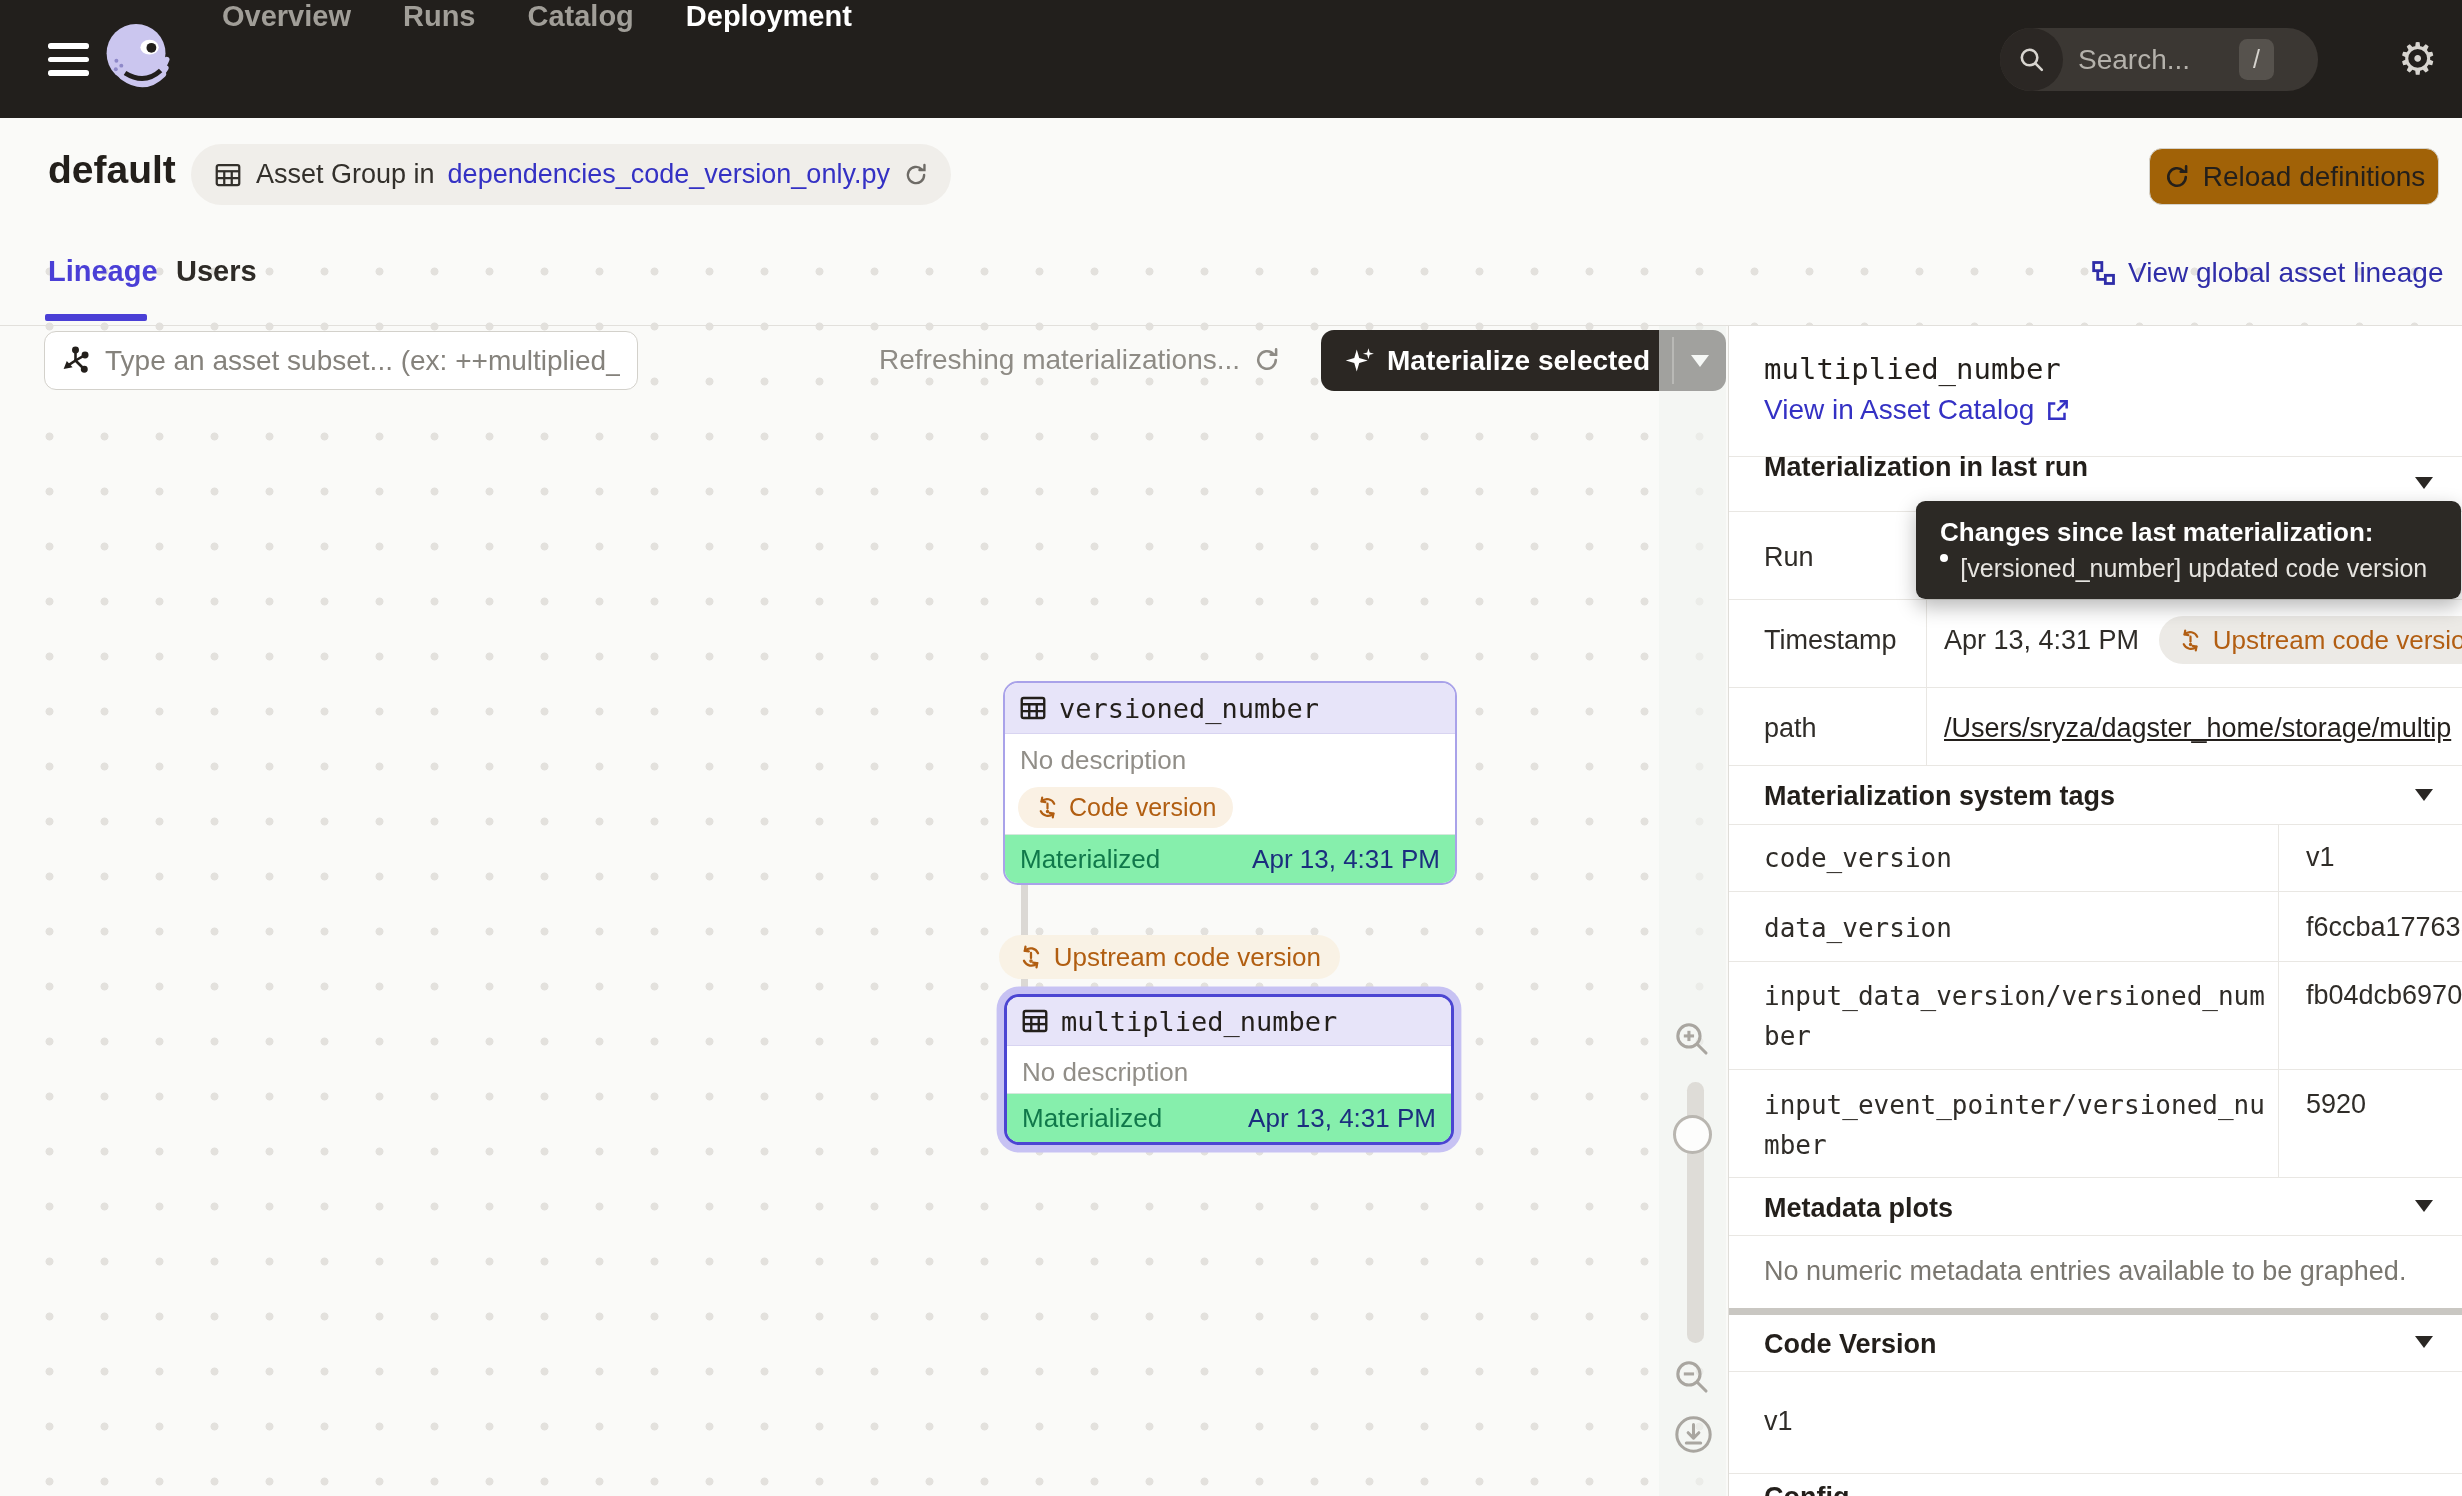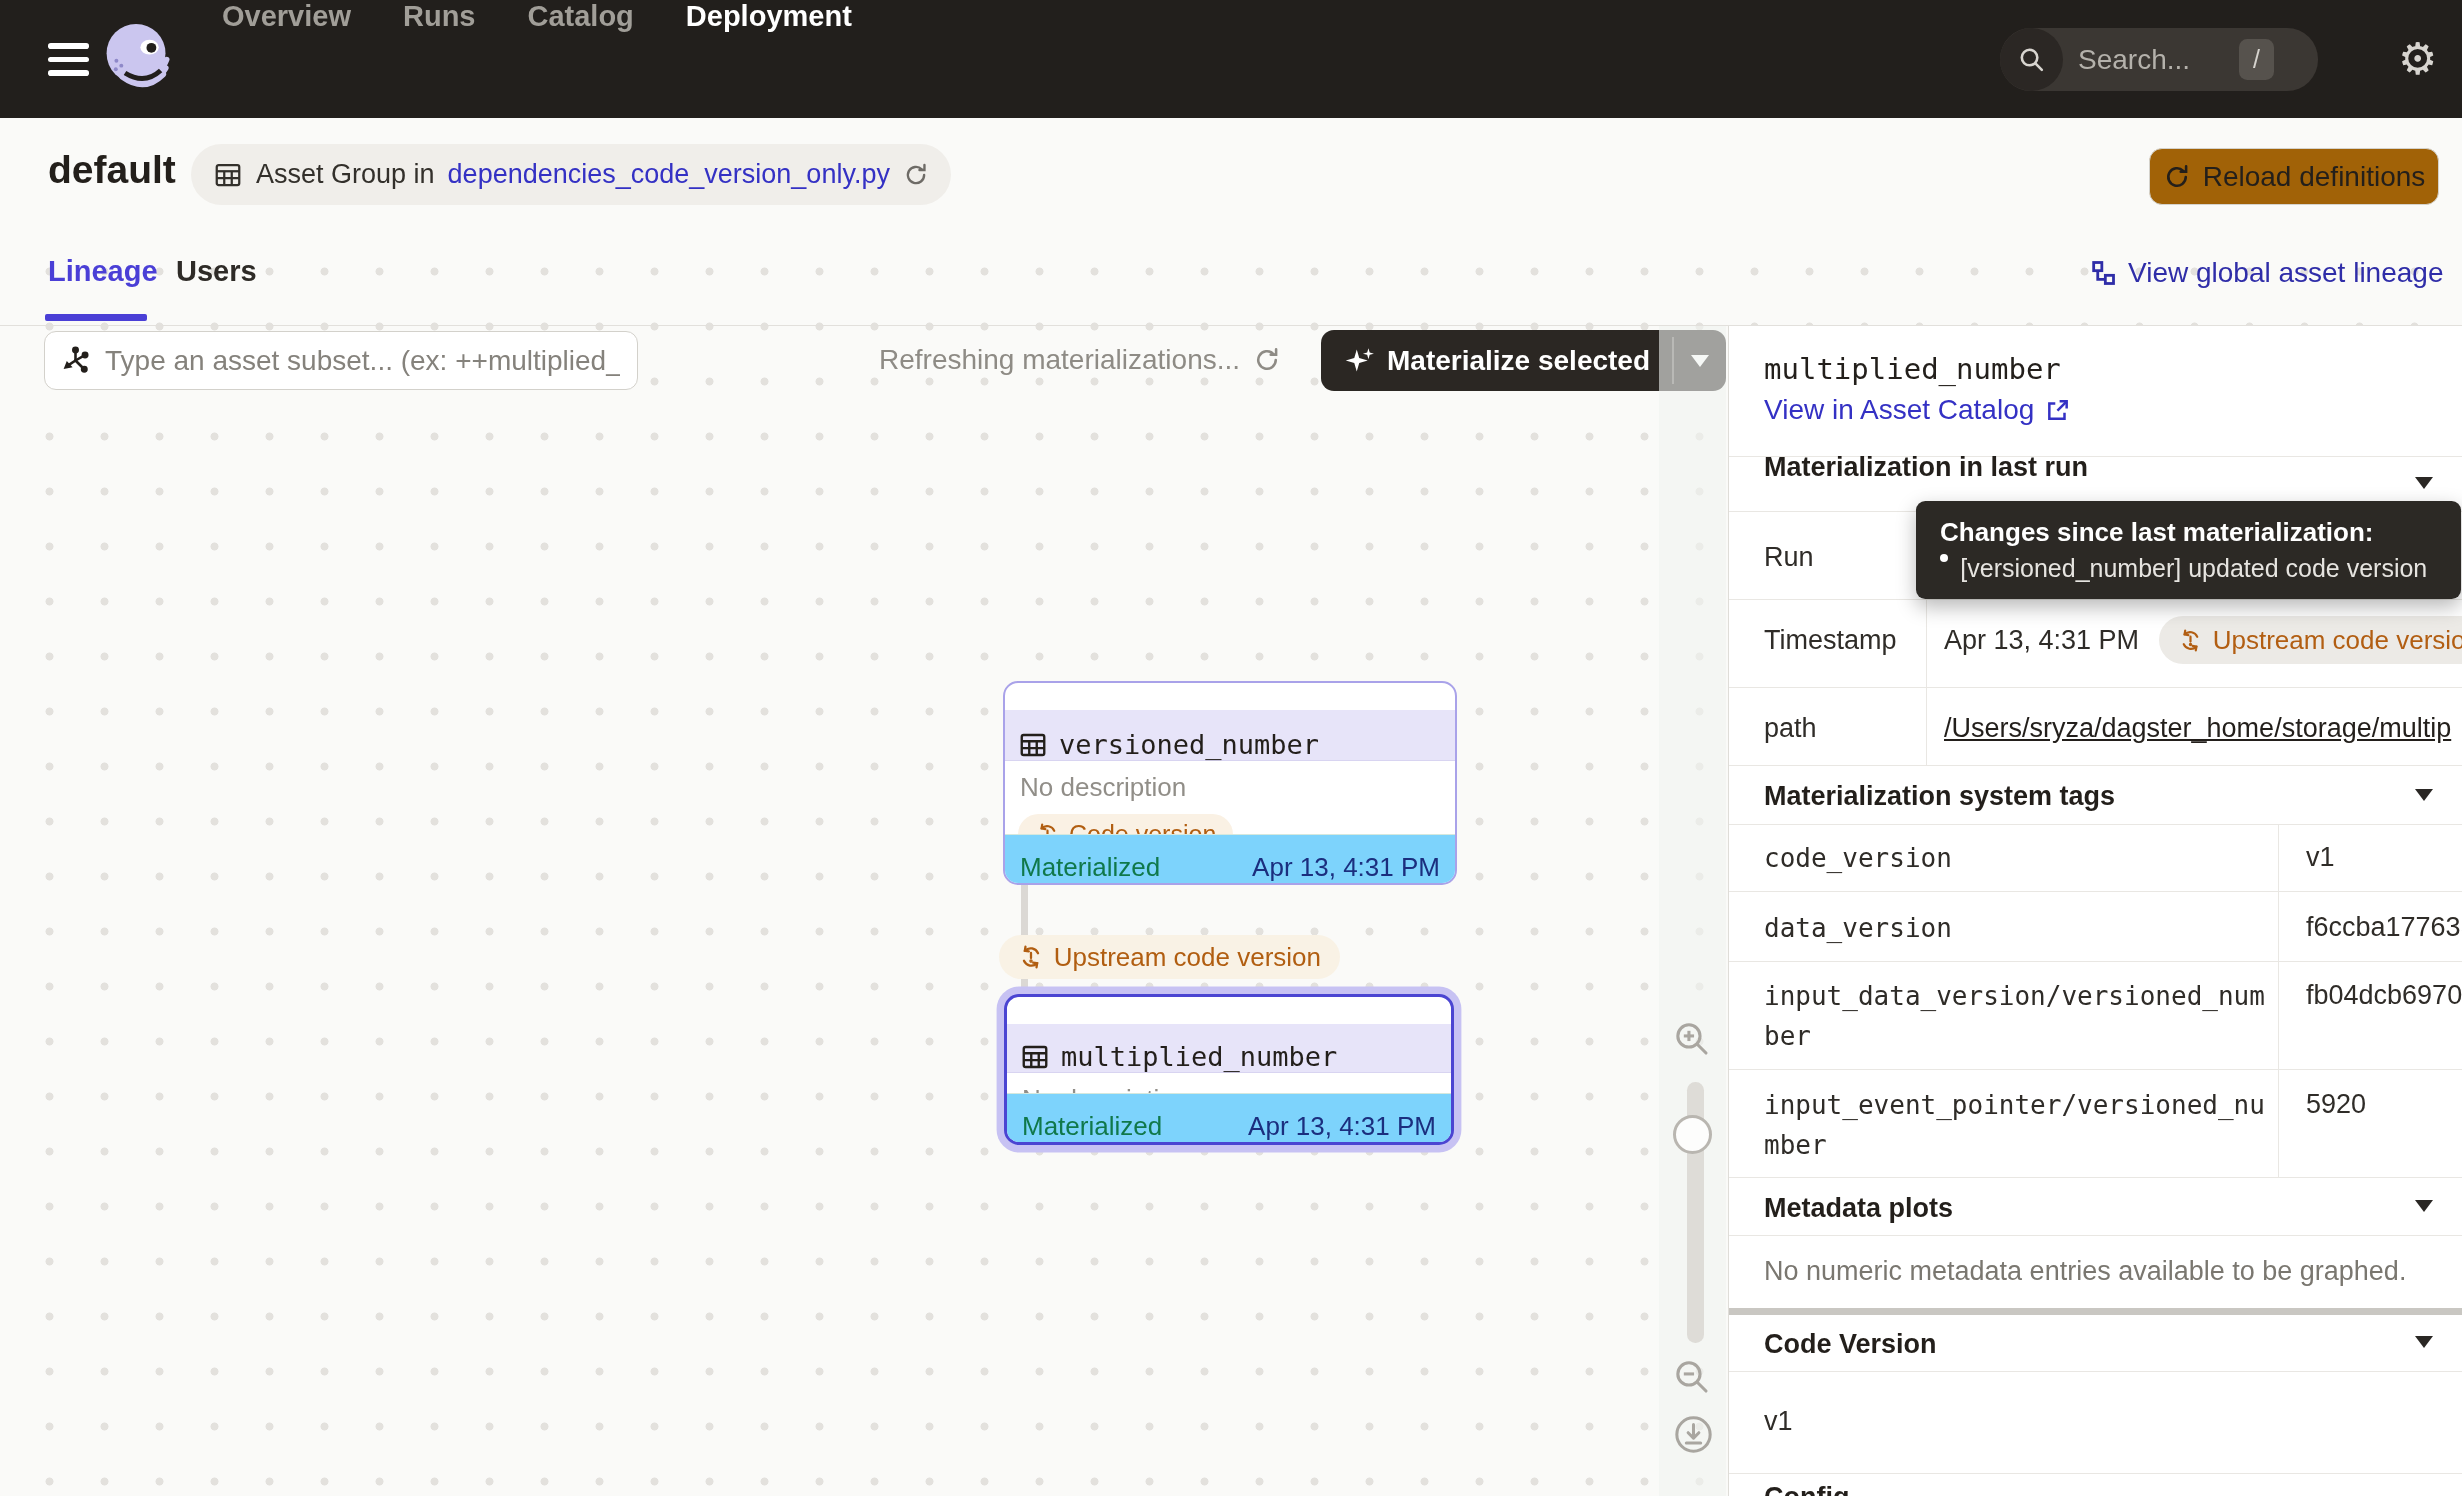--- a/index.html
+++ b/index.html
@@ -51,25 +51,25 @@
   #matbtn .vsep{width:1.9px;background:rgba(255,255,255,0.28);margin:7.4px 0;}
   #matbtn .caretbox{width:52px;display:flex;align-items:center;justify-content:center;}
   .caret-down{width:0;height:0;border-left:9.3px solid transparent;border-right:9.3px solid transparent;border-top:12px solid currentColor;}
   #sparkle{position:relative;width:33px;height:33px;}
 
   
   .edge{background:#DBD8D4;}
   .node{background:#FFFFFF;border-radius:15px;overflow:hidden;box-sizing:border-box;cursor:pointer;}
   #node1{left:1003px;top:681px;width:454px;height:204px;border:2.8px solid #A9A2E9;}
   #node2{left:1004px;top:994px;width:450px;height:151px;border:3.7px solid #4B45D2;box-shadow:0 0 0 7.4px #C7C2F3;}
-  .nodehead{height:50px;background:#E7E4F9;border-bottom:0.9px solid #D8D4F1;display:flex;align-items:flex-end;gap:11px;padding:0 13px;font-size:27px;color:#231F1B;margin-top:27px;}
+  .nodehead{height:50px;background:#E7E4F9;border-bottom:0.9px solid #D8D4F1;display:flex;align-items:center;gap:11px;padding:0 13px;font-size:27px;color:#231F1B;}
   #node2 .nodehead{height:48px;}
   .nodedesc{padding:11px 15px 0 15px;font-size:26px;color:#918E88;}
   .nodebadge{display:inline-flex;align-items:center;gap:9.3px;height:41px;border-radius:20.4px;background:#FAF1E4;color:#B15E11;font-size:25px;padding:0 16.7px;margin:11px 0 0 13px;}
-  .nodefoot{position:absolute;left:0;right:0;bottom:0;height:48px;background:#7dd3fc;border-top:0.9px solid #D5E8DD;display:flex;align-items:flex-end;justify-content:space-between;padding:0 15px;font-size:26px;}
+  .nodefoot{position:absolute;left:0;right:0;bottom:0;height:48px;background:#86efac;border-top:0.9px solid #D5E8DD;display:flex;align-items:center;justify-content:space-between;padding:0 15px;font-size:26px;}
   .nodefoot .status{color:#10784A;}
   .nodefoot .time{color:#1B2E7E;}
   #edgebadge{left:999px;top:935px;height:44px;border-radius:22px;background:#F9F2E5;color:#B15E11;display:inline-flex;align-items:center;gap:10.2px;padding:0 18.5px;font-size:26px;}
 
   
   #ctrlstrip{left:1659px;top:326px;width:67px;height:1171px;background:rgba(240,244,240,0.6);}
   .ctrlicon{color:#A9A6A0;cursor:pointer;}
   #zslider-track{left:1687px;top:1082px;width:16.7px;height:261px;border-radius:8.3px;background:#DEDCD7;cursor:pointer;}
   #zslider-handle{left:1673px;top:1115px;width:39px;height:39px;border-radius:50%;background:#FDFDFC;border:3.7px solid #B9B6B0;box-sizing:border-box;cursor:grab;}
 

